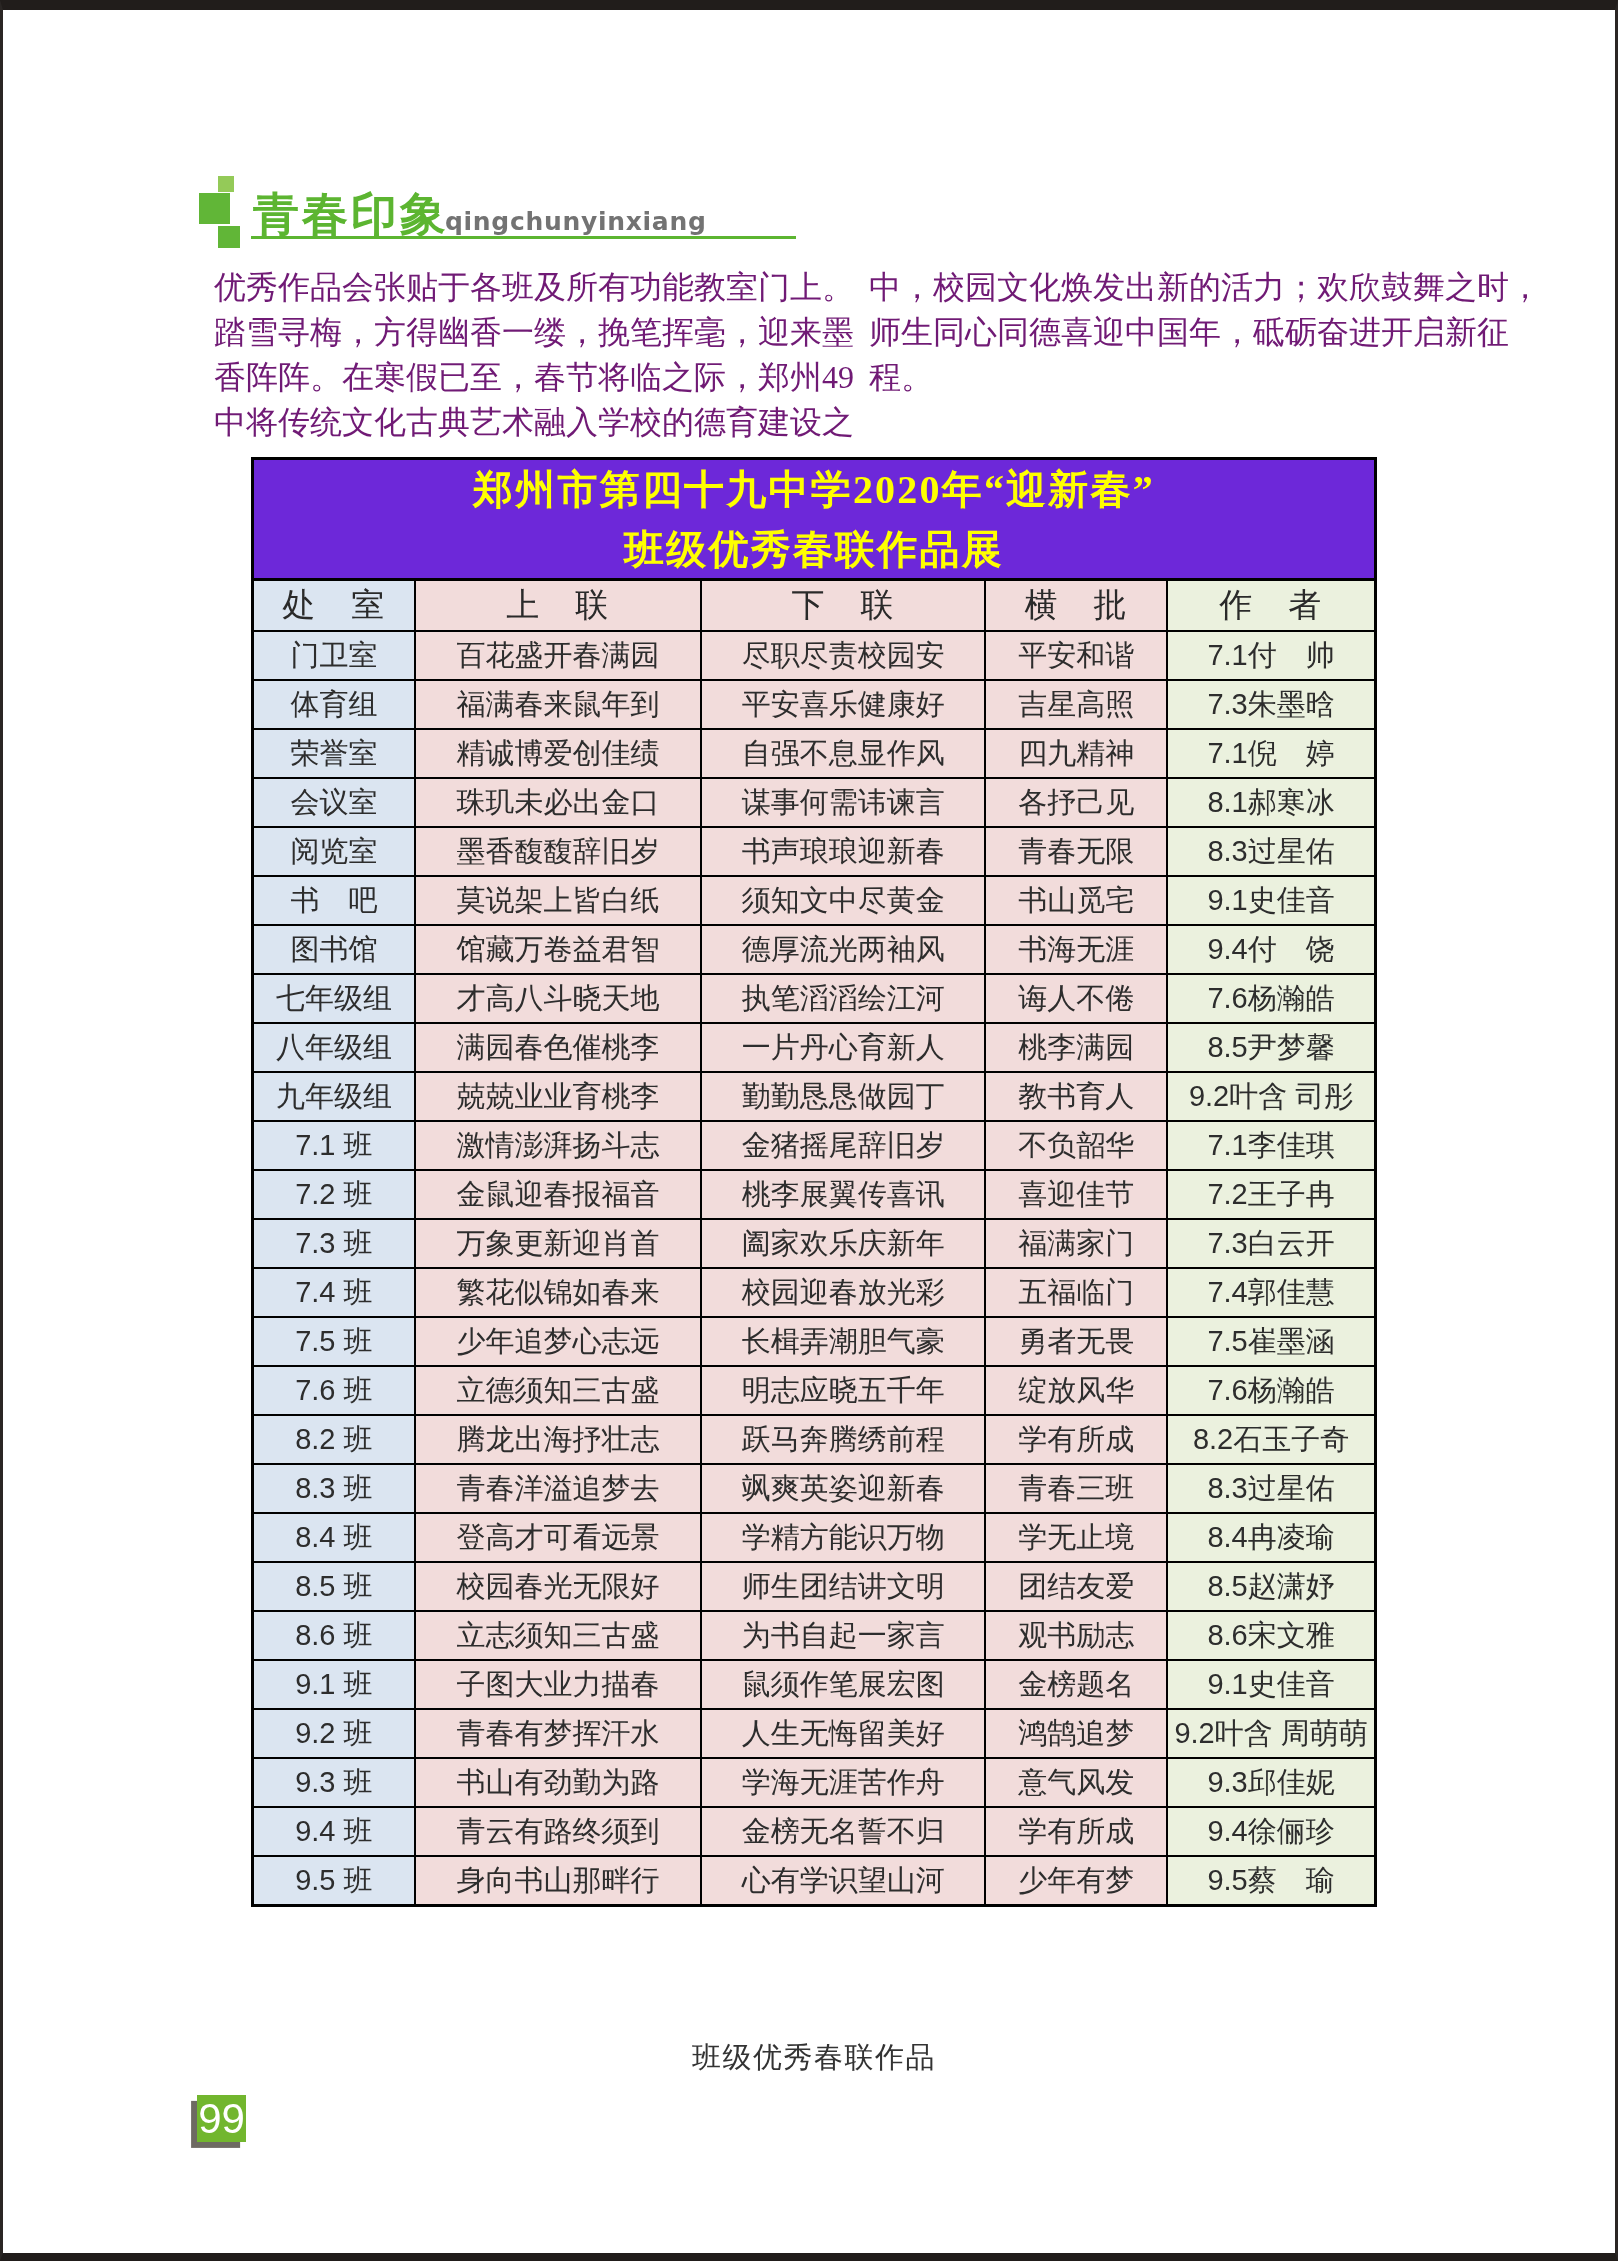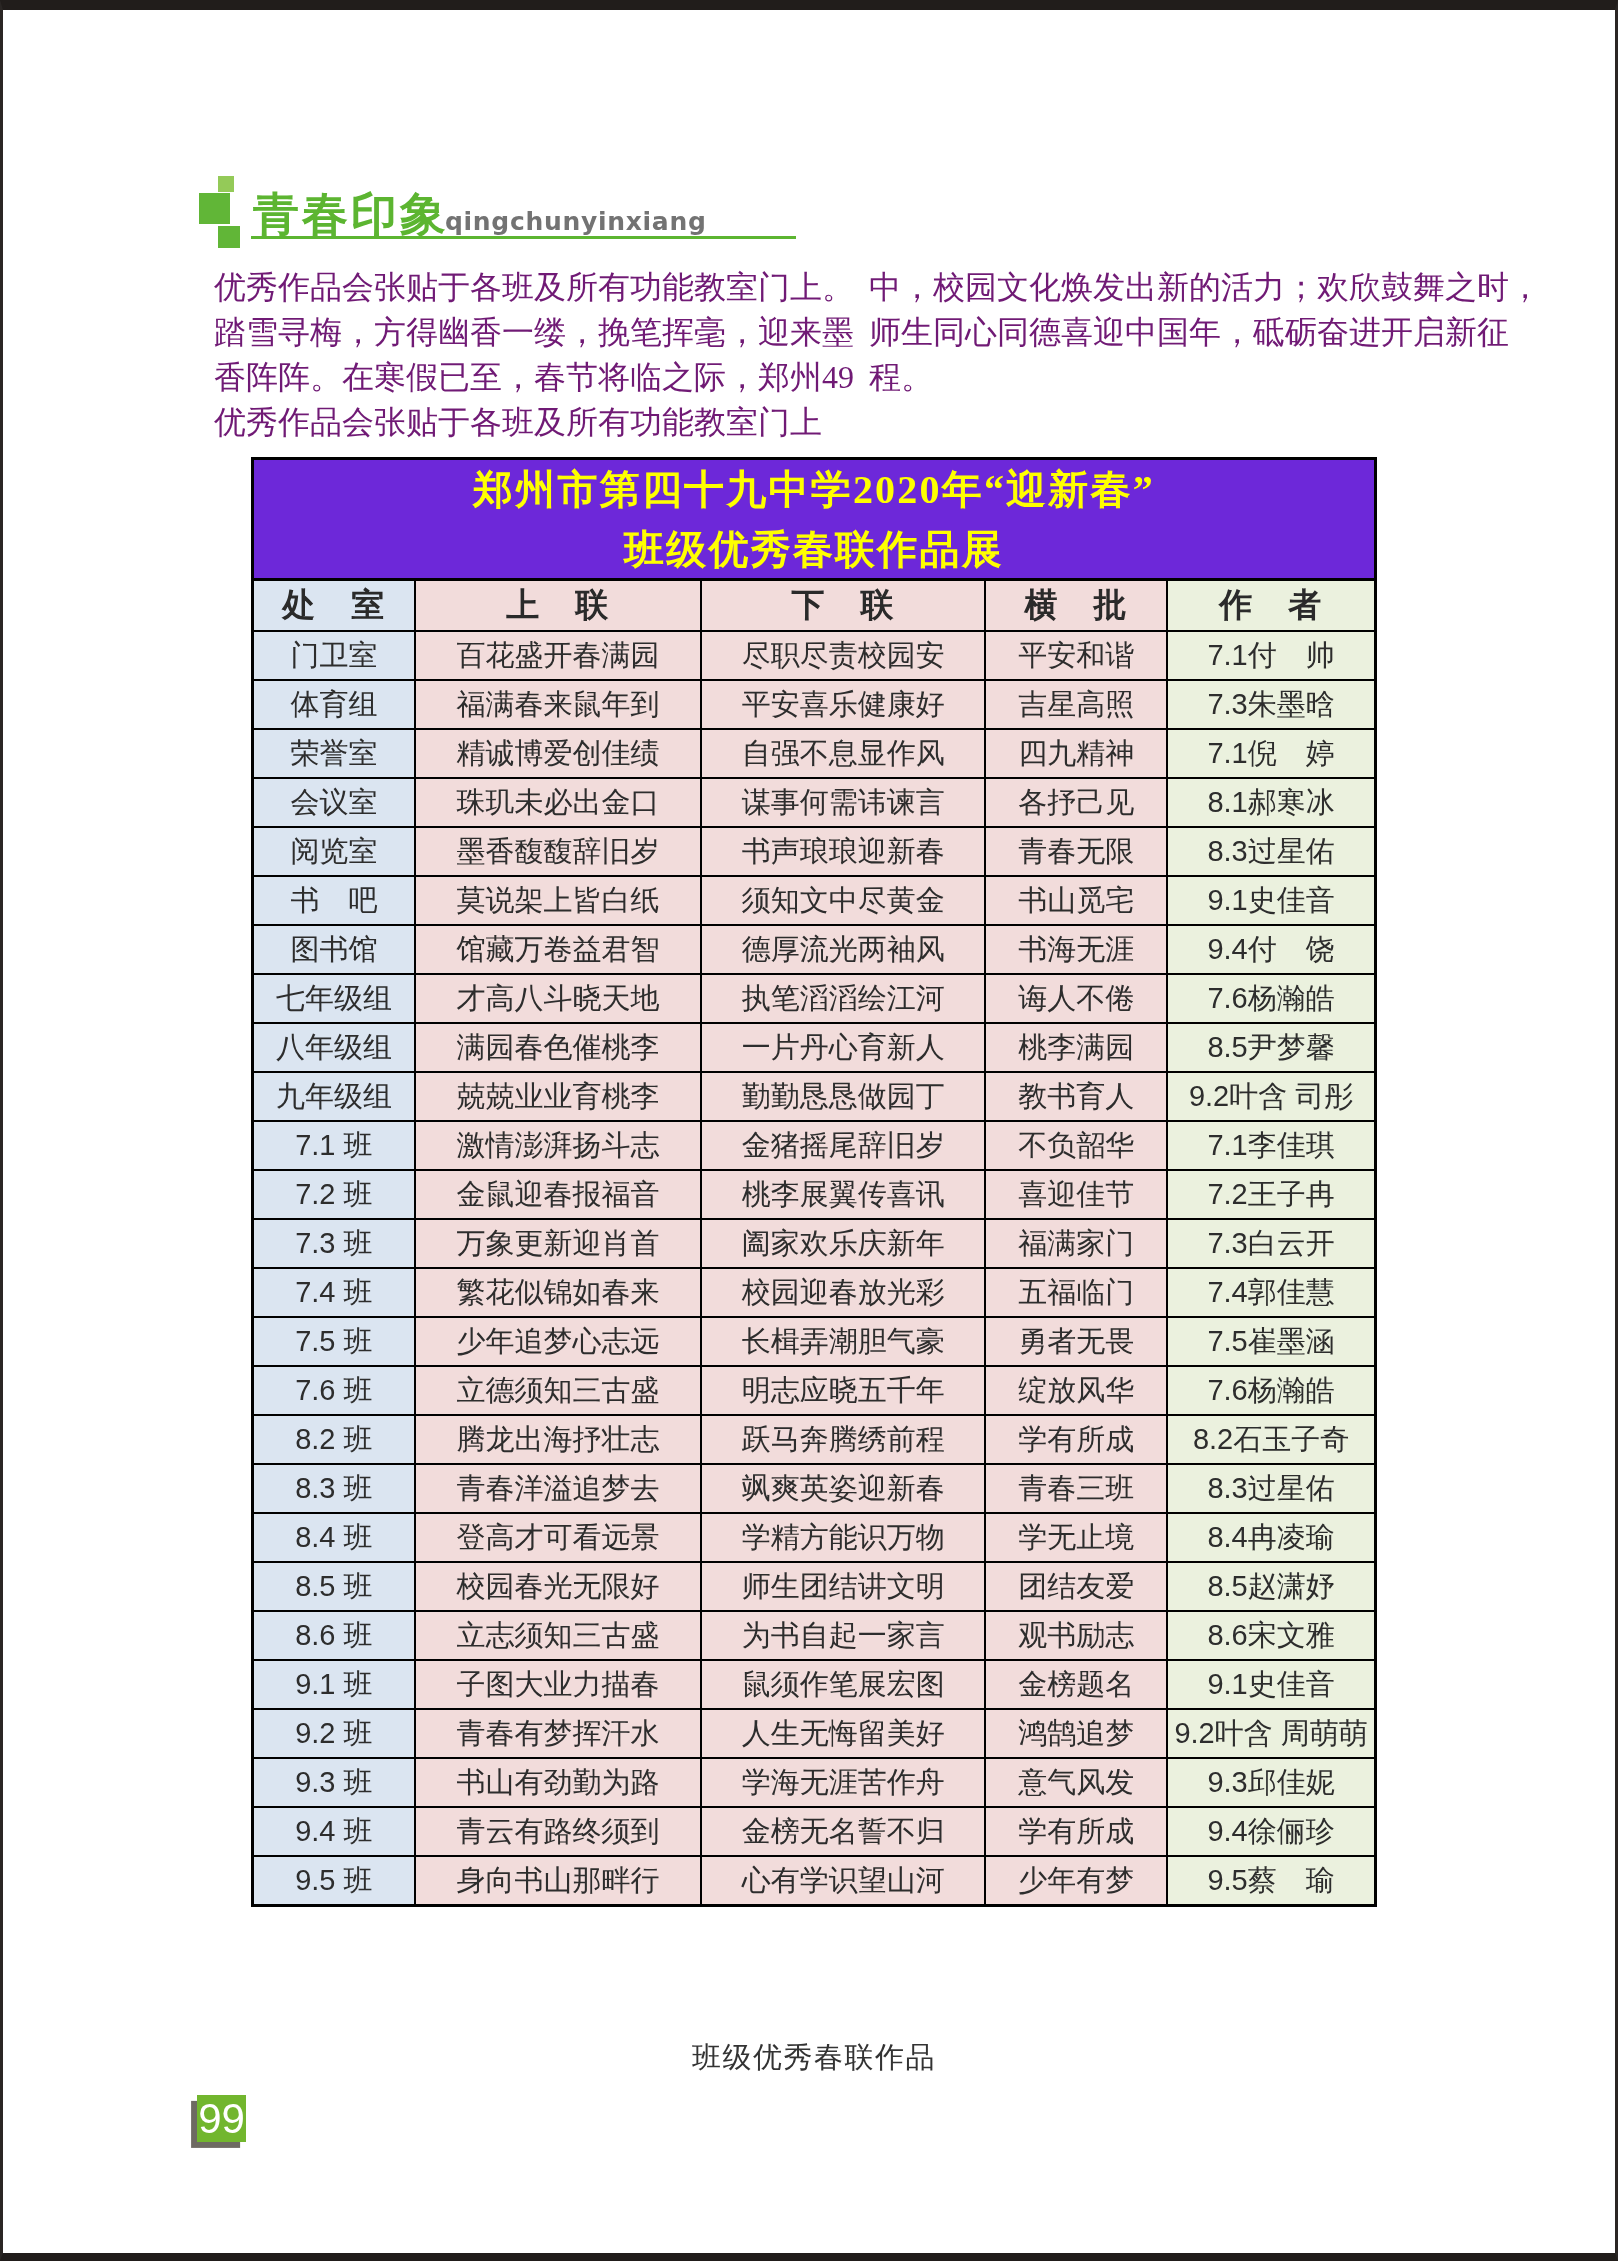--- a/index.html
+++ b/index.html
@@ -51,21 +51,21 @@
     display:flex;flex-direction:column;justify-content:center;align-items:center;
     color:#ffff00;font-weight:bold;font-size:40px;line-height:60px;
     font-family:"Liberation Serif","DejaVu Serif",serif;letter-spacing:2.2px;
     text-align:center;
   }
   table.couplets{
     width:100%;border-collapse:collapse;table-layout:fixed;
     margin-top:-3.7px;border:3.7px solid #000;
   }
   table.couplets th{
-    height:47px;font-size:33px;font-weight:bold;
+    height:47px;font-size:33px;font-weight:normal;
     font-family:"DejaVu Serif","Liberation Serif",serif;
     color:#2a2a2a;border:2.9px solid #000;text-align:center;vertical-align:middle;
     letter-spacing:1.5px;
   }
   table.couplets td{
     height:45px;font-size:29px;
     font-family:"Liberation Sans","DejaVu Sans",sans-serif;
     color:#2d2d2d;border:2.9px solid #000;text-align:center;vertical-align:middle;
   }
   .c0{background:#dbe5f1;}
@@ -93,21 +93,21 @@
   <div class="logo-sq sq2"></div>
   <div class="logo-sq sq3"></div>
   <div class="logo-title">青春印象</div>
   <div class="logo-pinyin">qingchunyinxiang</div>
   <div class="logo-underline"></div>
 
   <div class="intro-col intro-left">
     <div>优秀作品会张贴于各班及所有功能教室门上。</div>
     <div>踏雪寻梅，方得幽香一缕，挽笔挥毫，迎来墨</div>
     <div>香阵阵。在寒假已至，春节将临之际，郑州49</div>
-    <div>优秀作品会张贴于各班及所有功能教室门上</div>
+    <div>中将传统文化古典艺术融入学校的德育建设之</div>
   </div>
   <div class="intro-col intro-right">
     <div>中，校园文化焕发出新的活力；欢欣鼓舞之时，</div>
     <div>师生同心同德喜迎中国年，砥砺奋进开启新征</div>
     <div>程。</div>
   </div>
 
   <div class="table-wrap">
     <div class="banner">
       <div>郑州市第四十九中学2020年“迎新春”</div>

